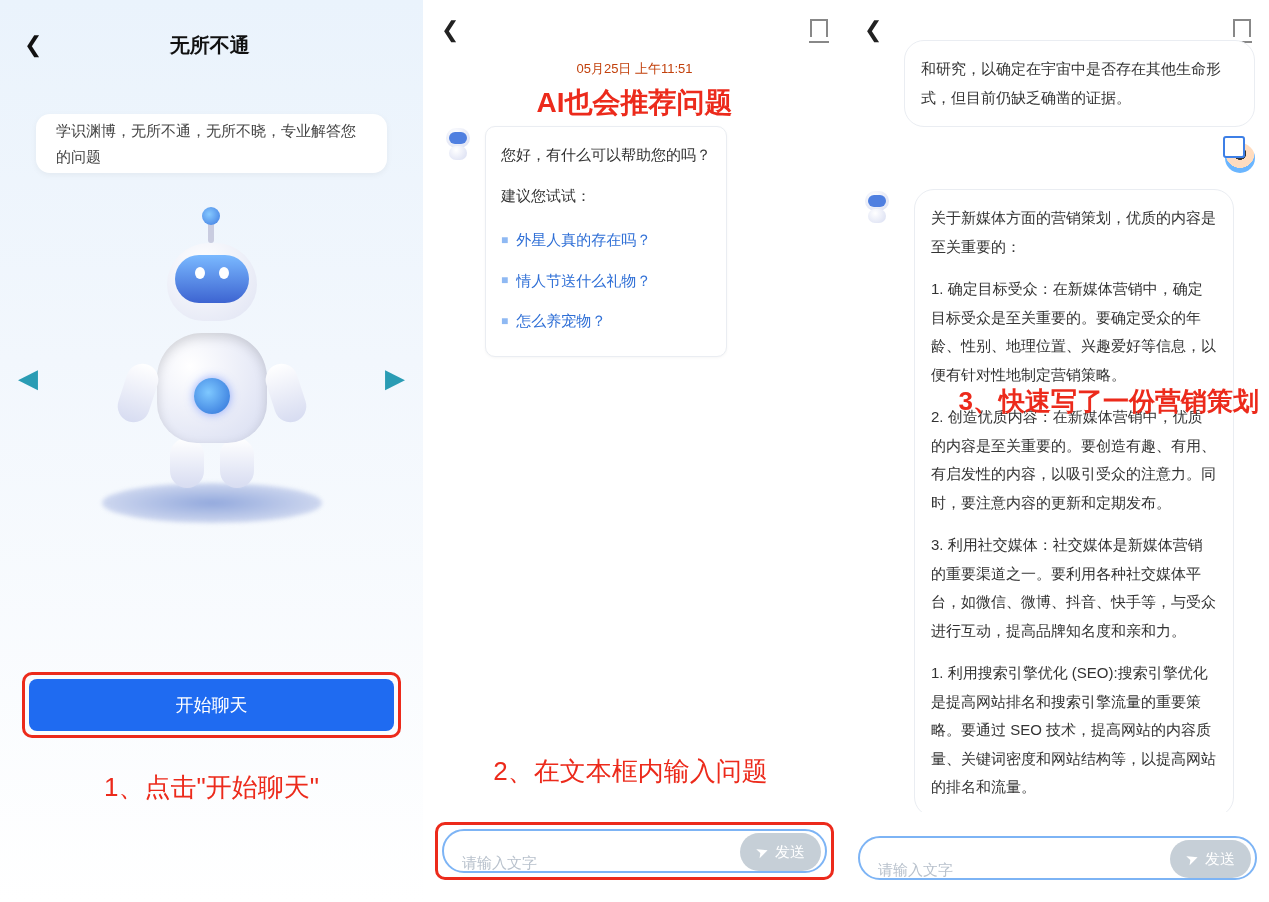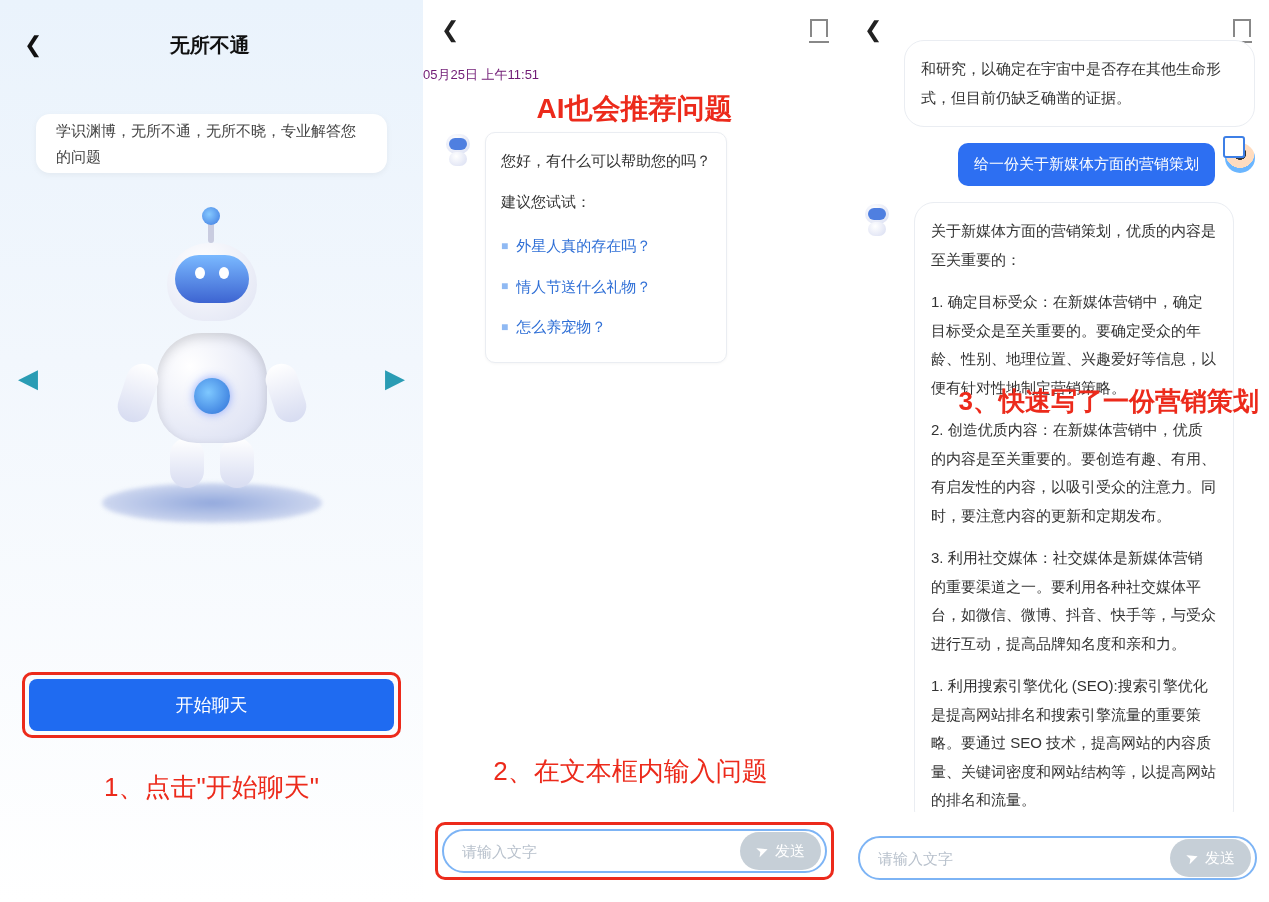--- a/index.html
+++ b/index.html
@@ -40,35 +40,35 @@
   .p1-caption { position:absolute; left:0; right:0; top:770px; text-align:center; font-size:26px; color:#ec2a1b; font-weight:500; }
 
   
   .chat-head { display:flex; align-items:center; justify-content:space-between; height:60px; padding:0 18px; }
   .head-back { font-size:22px; color:#222; }
   .head-right { color:#666; }
   .pin-icon { display:inline-block; width:18px; height:18px; border:2px solid #888; border-bottom:none; position:relative; }
   .pin-icon::after { content:""; position:absolute; left:-3px; right:-3px; bottom:-6px; height:2px; background:#888; }
 
   
-  .p2-time { text-align:left; font-size:13px; color:#701a75; margin-top:6px; }
+  .p2-time { text-align:center; font-size:13px; color:#c2410c; margin-top:0; }
   .p2-redtitle { text-align:center; font-size:28px; color:#ec2a1b; font-weight:600; margin-top:6px; }
   .p2-msgrow { display:flex; padding:4px 18px 0 18px; align-items:flex-start; }
   .bot-ava { width:34px; height:34px; flex:0 0 34px; margin-right:10px; position:relative; }
   .ba-head{position:absolute;left:5px;top:2px;width:24px;height:20px;background:radial-gradient(circle at 40% 30%,#fff,#d7dcf1);border-radius:12px;}
   .ba-face{position:absolute;left:8px;top:6px;width:18px;height:12px;background:#4f7fe0;border-radius:8px;}
   .ba-body{position:absolute;left:8px;top:20px;width:18px;height:14px;background:radial-gradient(circle at 40% 30%,#fff,#d7dcf1);border-radius:8px;}
   .bubble-white { background:#fff; border:1px solid #eaedf2; border-radius:10px; padding:14px 15px; font-size:15px; color:#333; line-height:1.9; max-width:320px; box-shadow:0 1px 3px rgba(0,0,0,.04); }
   .sugg-title { margin-top:12px; }
   .sugg-list { margin-top:10px; }
   .sugg-item { color:#2f6fd6; font-size:15px; padding:6px 0; display:flex; align-items:center; cursor:pointer;}
   .sugg-dot { color:#8fb9f3; margin-right:8px; font-size:12px; }
   .p2-caption { position:absolute; left:0; right:8px; top:754px; text-align:center; font-size:26px; color:#ec2a1b; font-weight:500; }
   .inputbar-wrap { position:absolute; left:12px; right:12px; bottom:22px; border:3px solid #ec2a1b; border-radius:10px; padding:4px; }
-  .inputbar { display:flex; align-items:center; background:#fff; border:2px solid #7db4f5; border-radius:26px; height:44px; padding:0 4px 0 18px; }
+  .inputbar { display:flex; align-items:flex-end; background:#fff; border:2px solid #7db4f5; border-radius:26px; height:44px; padding:0 4px 0 18px; }
   .inputbar input { flex:1; border:none; outline:none; font-size:15px; color:#333; background:transparent;}
   .inputbar input::placeholder { color:#b8c1cc; }
   .send-btn { background:#c6cfd7; color:#fff; border:none; border-radius:22px; height:38px; padding:0 16px; font-size:15px; display:flex; align-items:center; gap:6px; }
   .send-ico { display:inline-block; transform:rotate(-20deg); }
 
   
   .p3-body { position:absolute; top:40px; left:0; right:0; bottom:90px; overflow:hidden; padding:0 14px; }
   .ai-bubble { background:#fff; border:1px solid #eaedf2; border-radius:20px; padding:14px 16px; font-size:15px; color:#333; line-height:1.9; margin-left:44px; margin-bottom:16px;}
   .ai-row { display:flex; align-items:flex-start; margin-bottom:16px; }
   .ai-row .ai-bubble { margin-left:10px; max-width:320px;}
@@ -167,21 +167,20 @@
     <div class="chat-head">
       <span class="head-back">❮</span>
       <span class="head-right"><span class="pin-icon"></span></span>
     </div>
     <div class="p3-body">
       <div class="ai-bubble" style="margin-left:44px;">
         <span>和研究，以确定在宇宙中是否存在其他生命形式，但目前仍缺乏确凿的证据。</span>
       </div>
       <div class="copy-icon"></div>
       <div class="user-row">
-        <div class="user-bubble">给一份关于新媒体方面的营销策划</div>
         <div class="user-ava"></div>
       </div>
       <div class="ai-row">
         <div class="bot-ava">
           <div class="ba-head"></div>
             <div class="ba-face"></div>
             <div class="ba-body"></div>
         </div>
         <div class="ai-bubble">
           <div style="margin-bottom:14px;">关于新媒体方面的营销策划，优质的内容是至关重要的：</div>

